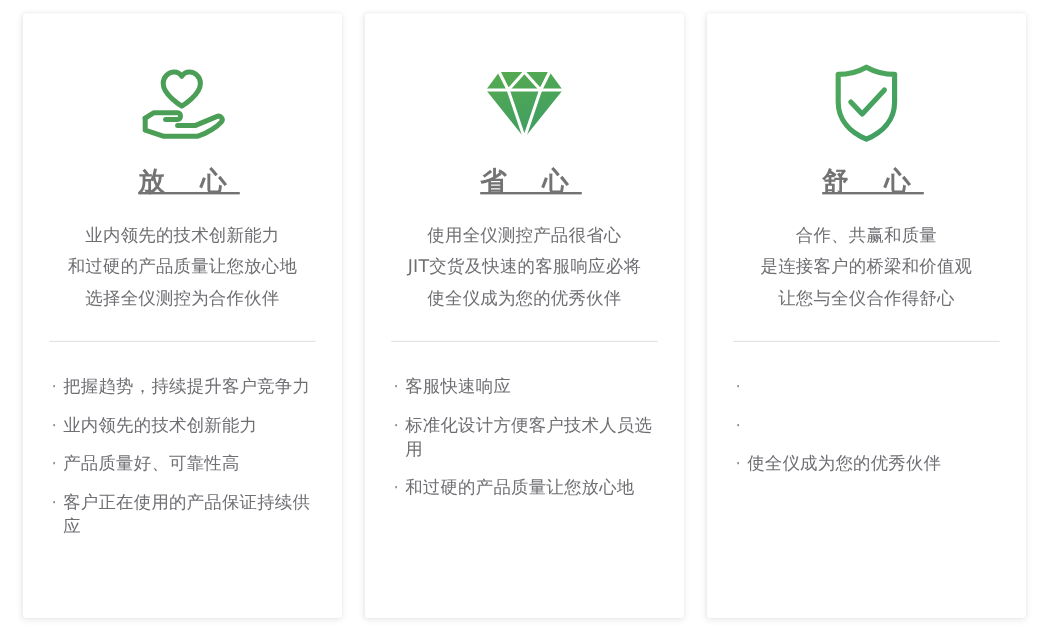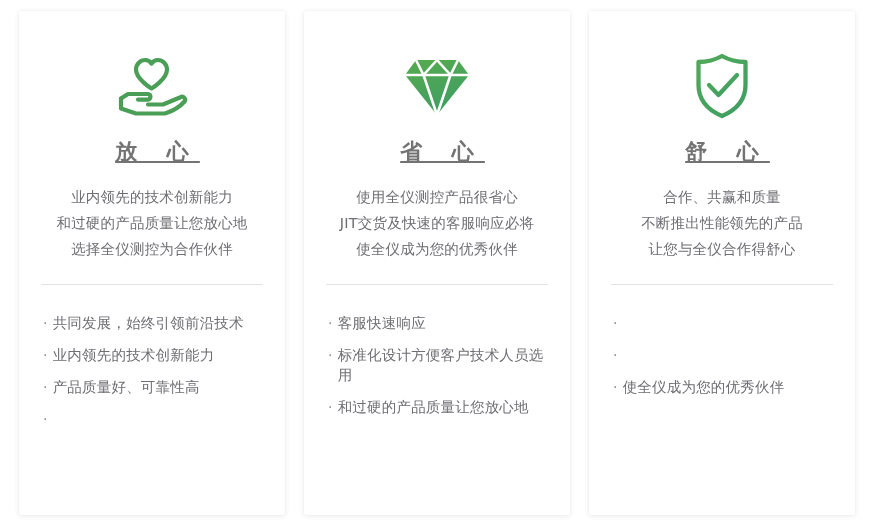--- a/index.html
+++ b/index.html
@@ -120,32 +120,33 @@
       </svg>
     </div>
     <div class="card-title">放 心</div>
     <div class="card-desc">业内领先的技术创新能力
 和过硬的产品质量让您放心地
 选择全仪测控为合作伙伴</div>
     <div class="divider"></div>
     <ul class="bullets">
       <li class="bullet">
         <span class="bullet-dot">·</span>
-        <span class="bullet-text">共同发展，始终引领前沿技术</span>
+        <span class="bullet-text">把握趋势，持续提升客户竞争力</span>
       </li>
       <li class="bullet">
         <span class="bullet-dot">·</span>
         <span class="bullet-text">业内领先的技术创新能力</span>
       </li>
       <li class="bullet">
         <span class="bullet-dot">·</span>
         <span class="bullet-text">产品质量好、可靠性高</span>
       </li>
       <li class="bullet">
         <span class="bullet-dot">·</span>
+        <span class="bullet-text">客户正在使用的产品保证持续供应</span>
       </li>
     </ul>
   </div>
 
   <div class="card">
     <div class="icon-wrap">
       <svg width="68" height="66" viewBox="0 0 68 66" fill="none">
         <defs>
           <linearGradient id="gemgrad" x1="0" y1="0" x2="0.35" y2="1">
             <stop offset="0" stop-color="#57ab4e"></stop>
@@ -187,21 +188,21 @@
             <stop offset="0" stop-color="#4fa85a"></stop>
             <stop offset="1" stop-color="#3f9e63"></stop>
           </linearGradient>
         </defs>
         <path d="M35 5 C27 9.5 18.5 11 11.5 11 L11.5 34 C11.5 49.5 22 59.5 35 65 C48 59.5 58.5 49.5 58.5 34 L58.5 11 C51.5 11 43 9.5 35 5 Z" stroke="url(#shieldgrad)" stroke-width="4.3" stroke-linejoin="round"></path>
         <path d="M22 34 L31.5 44 L50 24" stroke="url(#shieldgrad)" stroke-width="4.3" stroke-linecap="round" stroke-linejoin="round"></path>
       </svg>
     </div>
     <div class="card-title">舒 心</div>
     <div class="card-desc">合作、共赢和质量
-不断推出性能领先的产品
+是连接客户的桥梁和价值观
 让您与全仪合作得舒心</div>
     <div class="divider"></div>
     <ul class="bullets">
       <li class="bullet">
         <span class="bullet-dot">·</span>
       </li>
       <li class="bullet">
         <span class="bullet-dot">·</span>
       </li>
       <li class="bullet">

